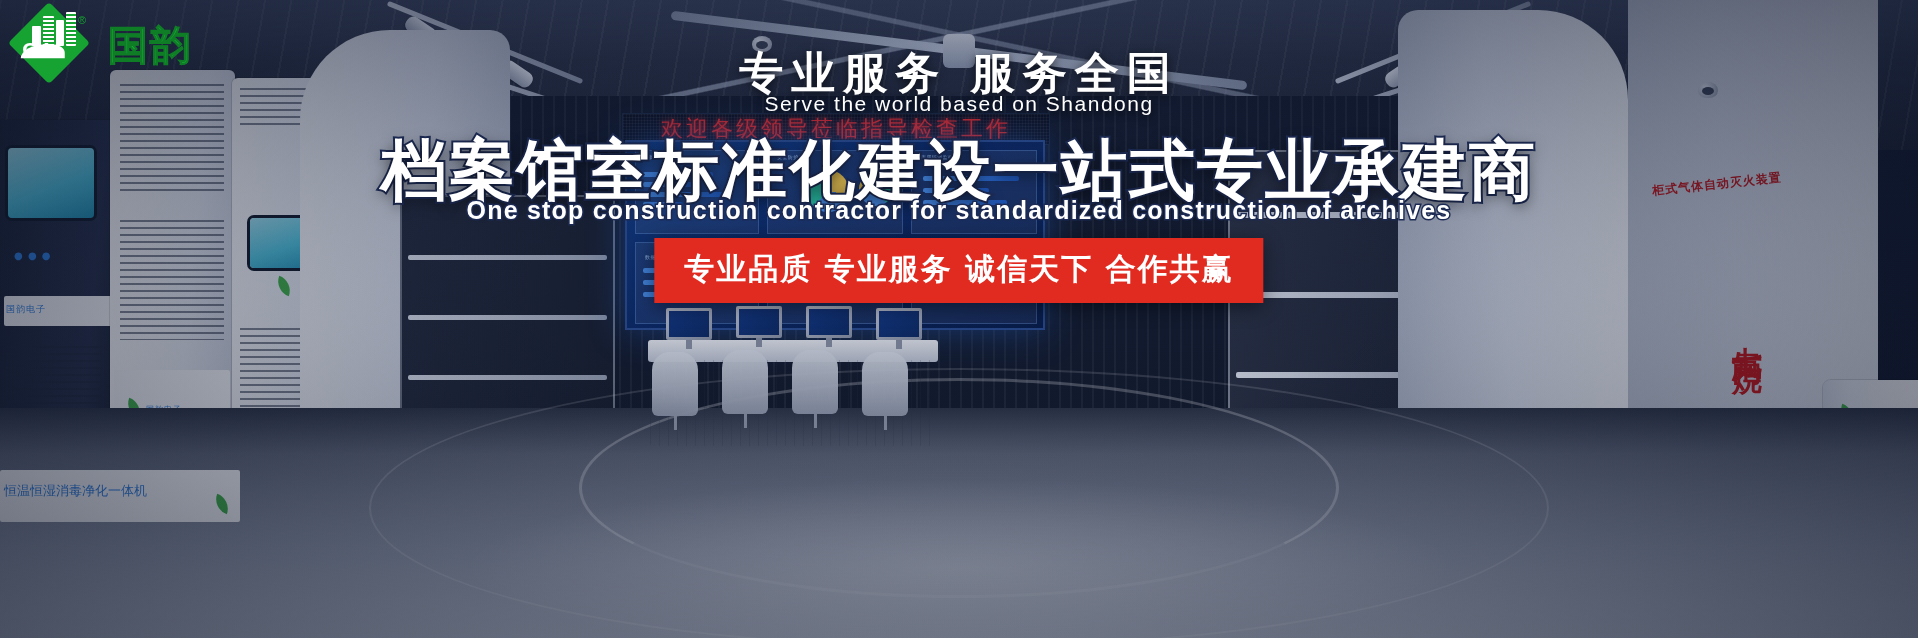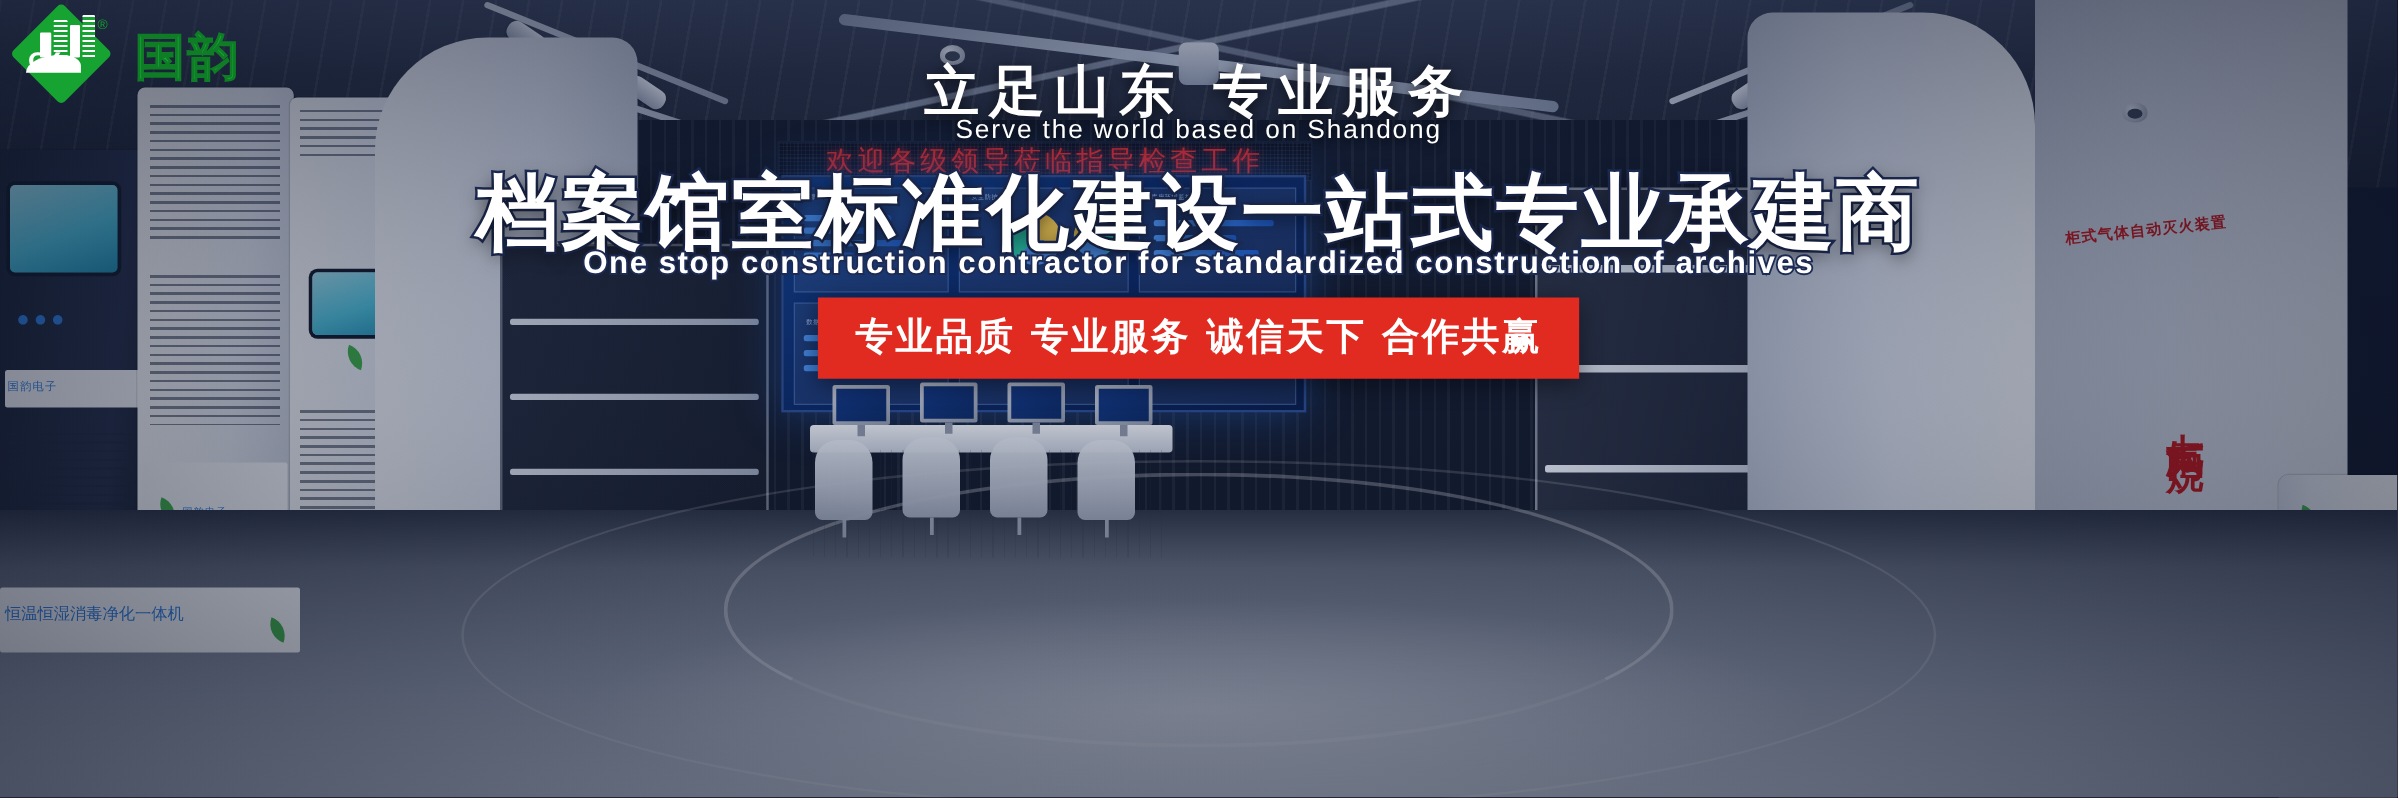--- a/index.html
+++ b/index.html
@@ -534,20 +534,20 @@
         </div>
         <div class="hill" style="transform:rotate(-45deg) translate(-2px,4px);"></div>
         <div class="gy" style="transform:rotate(-45deg) translate(-1px,-6px);">GY</div>
       </div>
       <span class="logo-reg">®</span>
     </div>
     <div class="logo-word">国韵</div>
   </div>
 
   <div class="copy">
-    <div class="tagline-cn">立足山东 专业服务</div>
+    <div class="tagline-cn">专业服务 服务全国</div>
     <div class="tagline-en">Serve the world based on Shandong</div>
     <div class="headline">档案馆室标准化建设一站式专业承建商</div>
     <div class="subline">One stop construction contractor for standardized construction of archives</div>
     <div class="slogan-btn">专业品质  专业服务  诚信天下  合作共赢</div>
   </div>
 
 </div>
 
 </body></html>

